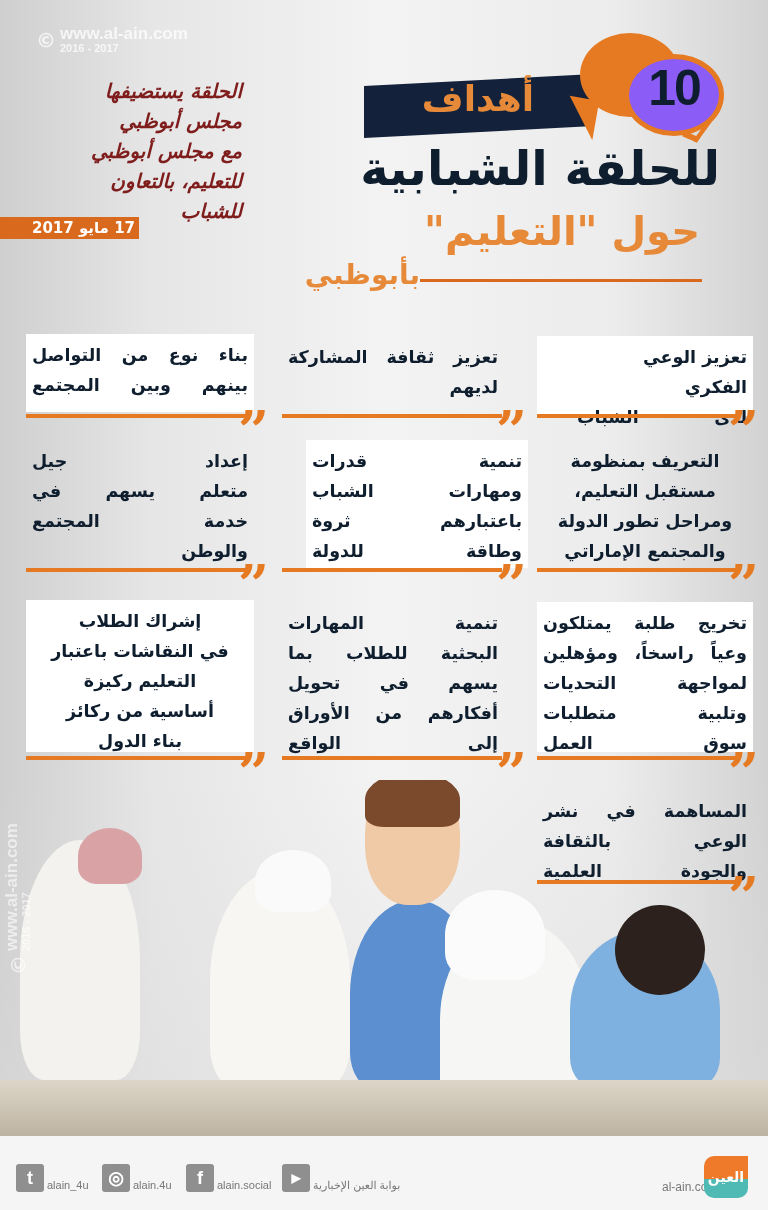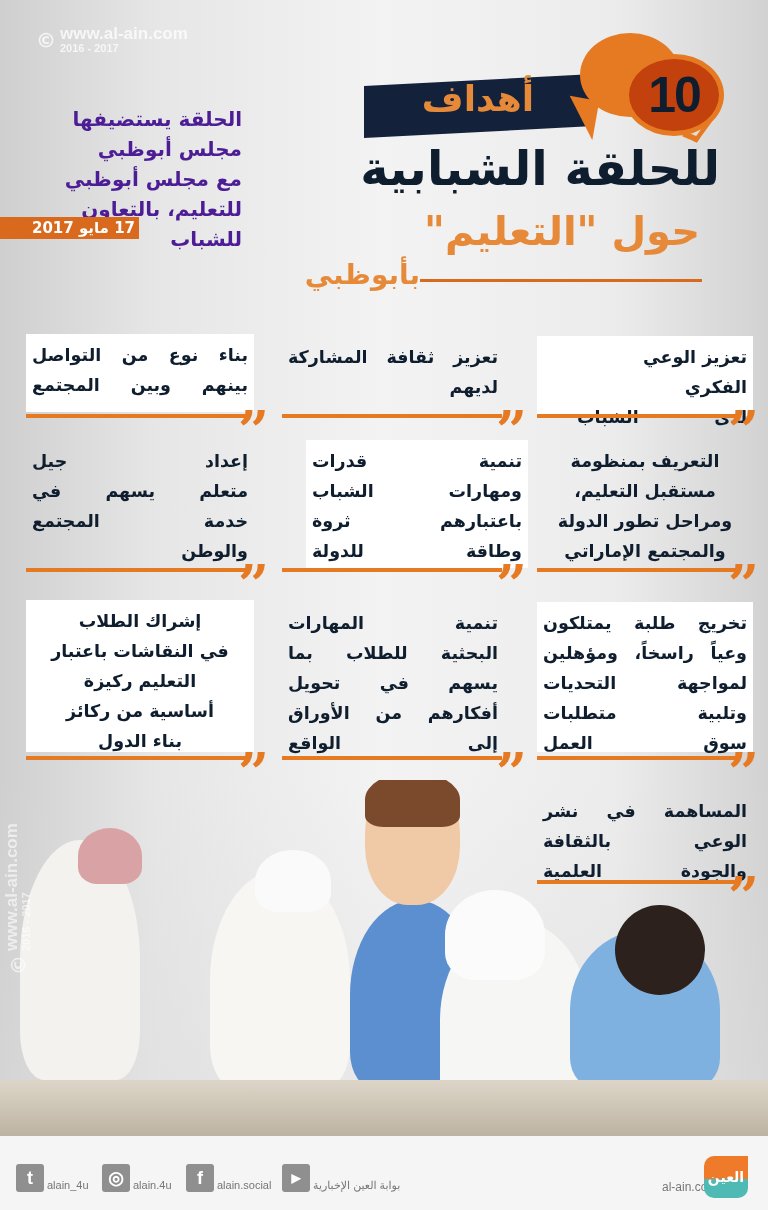--- a/index.html
+++ b/index.html
@@ -13,27 +13,27 @@
     .abs { position: absolute; }
 
     
     .wm-top { left: 36px; top: 26px; color: rgba(255,255,255,0.75); display: flex; align-items: center; gap: 4px; }
     .wm-copy { font-size: 20px; font-weight: bold; line-height: 1; }
     .wm-lines { display: flex; flex-direction: column; }
     .wm-url { font-family: "Liberation Sans", sans-serif; font-weight: bold; font-size: 17px; line-height: 16px; }
     .wm-years { font-family: "Liberation Sans", sans-serif; font-weight: bold; font-size: 11px; line-height: 12px; }
 
     
-    .intro { left: 30px; top: 104px; width: 212px; direction: rtl; text-align: right; font-weight: bold; font-size: 20px; line-height: 30px; color: #4c1d95; }
+    .intro { left: 30px; top: 76px; width: 212px; direction: rtl; text-align: right; font-weight: bold; font-size: 20px; line-height: 30px; color: #7f1d1d; font-style: italic; }
     .date-bar { left: 0; top: 217px; width: 139px; height: 22px; background: #d9691d; color: #fff; font-weight: bold; font-size: 15px; text-align: right; padding-right: 4px; line-height: 22px; direction: rtl; }
 
     
     .bubble-back { left: 580px; top: 33px; width: 100px; height: 84px; background: #e67a22; border-radius: 50% 50% 50% 50%; }
     .bubble-tail { left: 566px; top: 98px; width: 0; height: 0; border-left: 30px solid transparent; border-top: 40px solid #e67a22; transform: rotate(10deg); }
-    .bubble-front { left: 624px; top: 54px; width: 100px; height: 82px; background: #c2410c; border: 5px solid #e67a22; border-radius: 50%; display: flex; align-items: center; justify-content: center; }
+    .bubble-front { left: 624px; top: 54px; width: 100px; height: 82px; background: #8b5cf6; border: 5px solid #e67a22; border-radius: 50%; display: flex; justify-content: center; }
     .bubble-front-tail { left: 688px; top: 118px; width: 18px; height: 22px; border-right: 5px solid #e67a22; border-bottom: 5px solid #e67a22; transform: skewX(-20deg) rotate(20deg); background: transparent; }
     .ten { font-family: "Liberation Sans", sans-serif; font-size: 50px; font-weight: bold; color: #0f1e2e; letter-spacing: -2px; }
     .ahdaf-band { left: 364px; top: 80px; width: 230px; height: 52px; background: #13223a; transform: skewY(-3deg); }
     .ahdaf { left: 378px; top: 78px; width: 200px; text-align: center; font-size: 36px; font-weight: bold; color: #e68a3a; direction: rtl; }
     .title-main { left: 300px; top: 138px; width: 420px; text-align: right; font-size: 48px; font-weight: bold; color: #0f1e2e; direction: rtl; line-height: 60px; }
     .title-sub { left: 380px; top: 206px; width: 320px; text-align: right; font-size: 40px; font-weight: bold; color: #e68a3a; direction: rtl; line-height: 50px; }
     .title-city { left: 280px; top: 258px; width: 140px; text-align: right; font-size: 28px; font-weight: bold; color: #e68a3a; direction: rtl; line-height: 34px; }
     .title-rule { left: 420px; top: 279px; width: 282px; height: 3px; background: #d9691d; }
 
     

